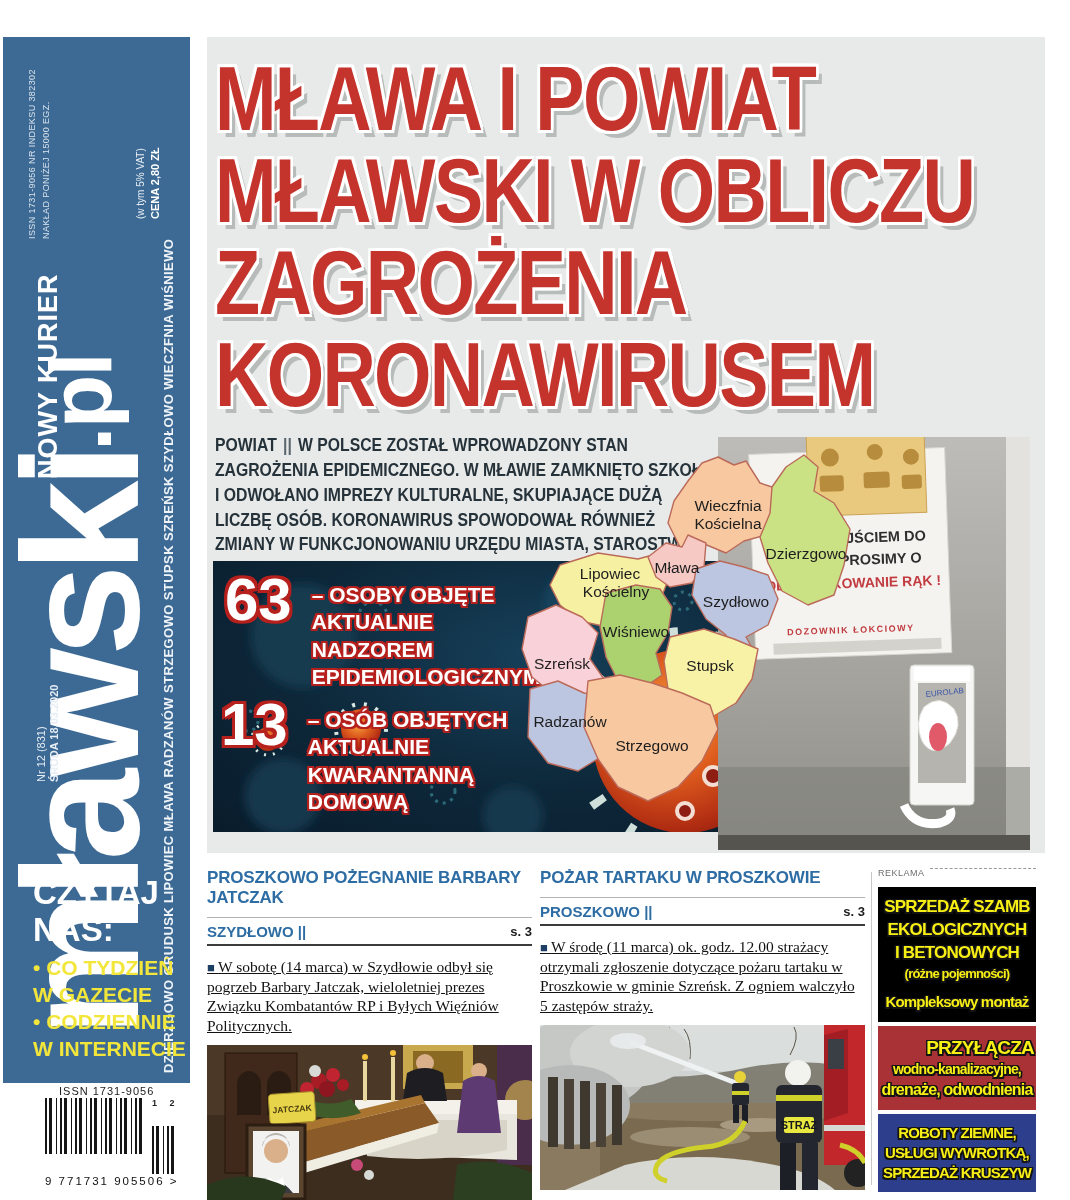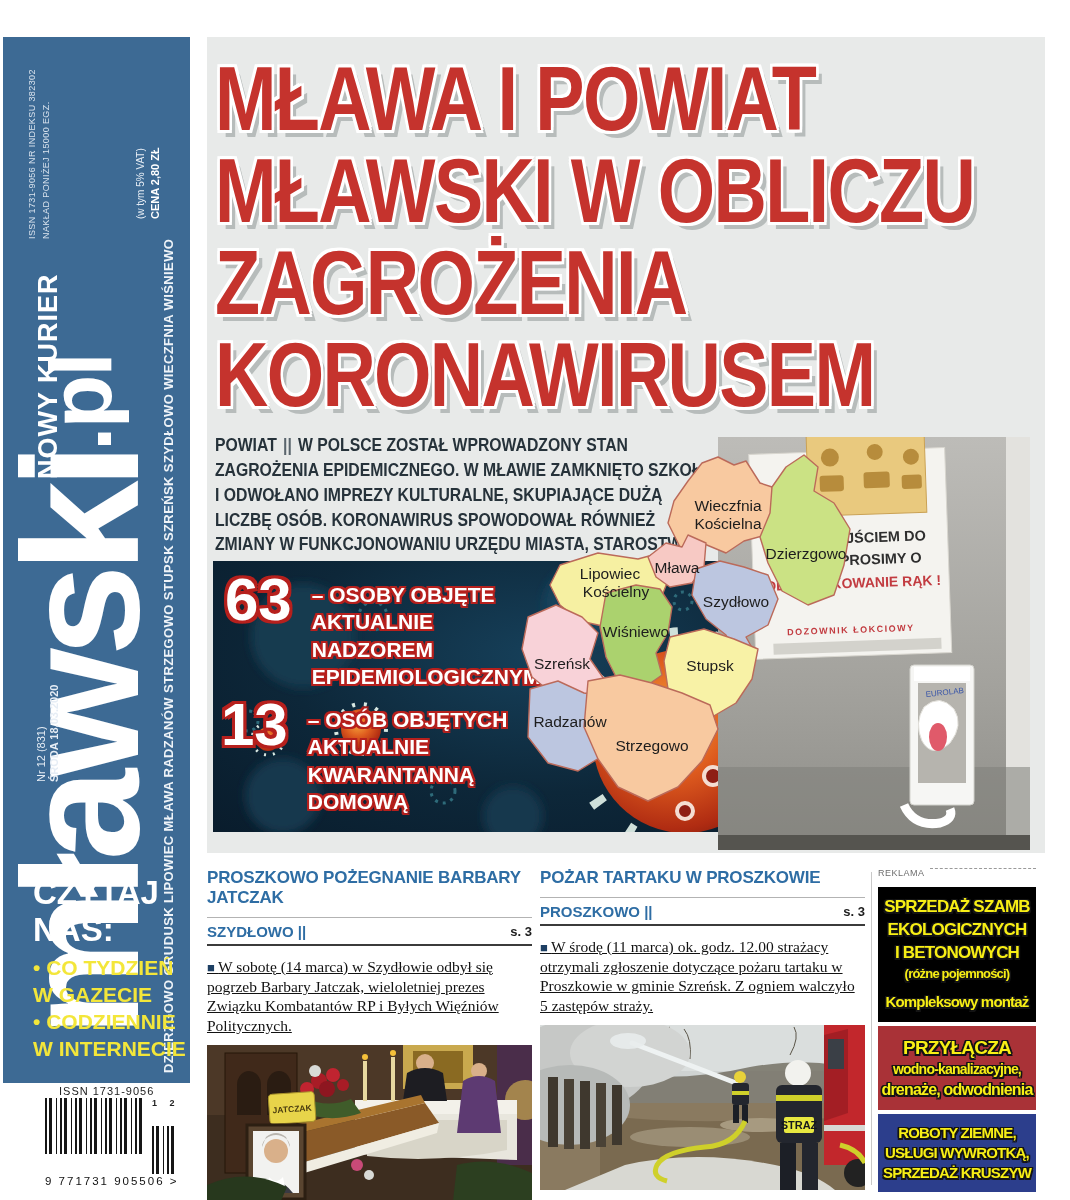--- a/index.html
+++ b/index.html
@@ -414,21 +414,21 @@
     </div>
     <div class="adbox ad1">
       <div class="ad-big">SPRZEDAŻ SZAMB</div>
       <div class="ad-big">EKOLOGICZNYCH</div>
       <div class="ad-big">I BETONOWYCH</div>
       <div class="ad-big ad-mid">(różne pojemności)</div>
       <div class="ad-gap"></div>
       <div class="ad-big" style="font-size:15px;">Kompleksowy montaż</div>
     </div>
     <div class="adbox ad2">
-      <div class="ad-big" style="font-size:19px;">PRZYŁĄCZA</div>
+      <div class="ad-big" style="font-size:19px;text-align:right;">PRZYŁĄCZA</div>
       <div class="ad-big" style="font-size:14px;">wodno-kanalizacyjne,</div>
       <div class="ad-big" style="font-size:16px;">drenaże, odwodnienia</div>
     </div>
     <div class="adbox ad3">
       <div class="ad-big" style="font-size:15px;">ROBOTY ZIEMNE,</div>
       <div class="ad-big" style="font-size:15px;">USŁUGI WYWROTKĄ,</div>
       <div class="ad-big" style="font-size:15px;">SPRZEDAŻ KRUSZYW</div>
     </div>
     <div class="phone ad-big">tel. 514-122-513</div>
 

